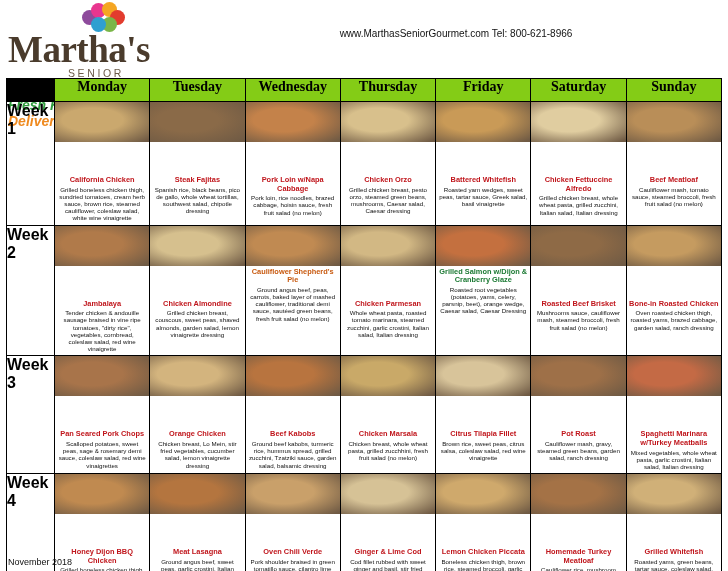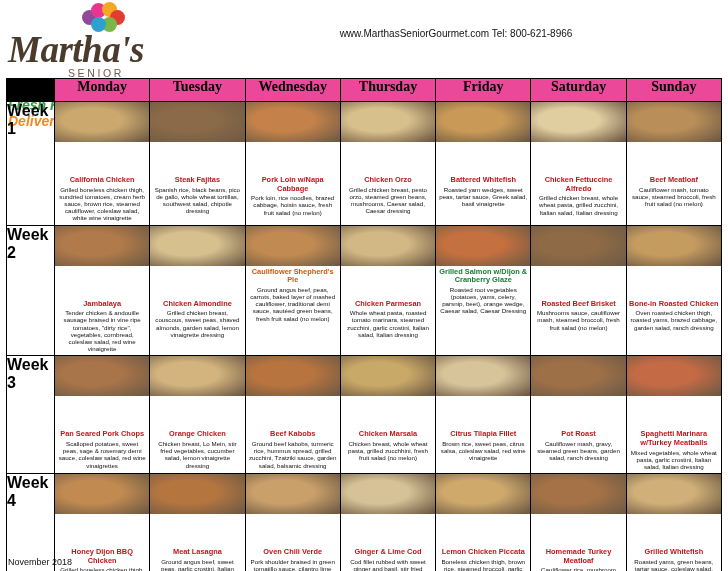--- a/index.html
+++ b/index.html
@@ -18,21 +18,21 @@
   .logo-flower{position:absolute;left:74px;top:-2px;width:44px;height:30px;}
   .logo-flower span{position:absolute;width:15px;height:15px;border-radius:50%;}
   .p1{background:#8e4b9c;left:0px;top:6px;}
   .p2{background:#e8368f;left:9px;top:-1px;}
   .p3{background:#f5a623;left:20px;top:-2px;}
   .p4{background:#e23c2e;left:28px;top:6px;}
   .p5{background:#7ab648;left:20px;top:13px;}
   .p6{background:#2f9fd0;left:9px;top:13px;}
   .logo-name{
     font-family:"Liberation Serif", serif;
-    font-weight:bold;font-style:italic;
+    font-weight:bold;
     font-size:37px;line-height:38px;color:#4a3b2c;
     margin-top:25px;letter-spacing:-0.5px;
   }
   .logo-sub{
     font-size:10.5px;letter-spacing:2.6px;color:#6c5c4a;
     margin-top:-2px;margin-left:60px;font-weight:normal;
   }
   .logo-tag{
     margin-top:6px;font-size:14px;font-weight:bold;font-style:italic;
   }
@@ -47,21 +47,21 @@
 
   
   .grid{
     position:absolute;left:6px;top:78px;width:716px;
     border-collapse:collapse;table-layout:fixed;
   }
   .grid td,.grid th{border:1px solid #000;vertical-align:top;padding:0;}
   .col-week{width:48px;}
   .dayhead{
     height:22px;text-align:center;font-weight:bold;font-size:14px;
-    font-family:"Liberation Serif", serif;background:#ec4899;
+    font-family:"Liberation Serif", serif;background:#84cc16;
   }
   .corner{background:#000;}
   .weeklabel{
     text-align:left;font-weight:bold;font-size:16px;
     padding:4px 0 0 3px;font-family:"Liberation Sans", sans-serif;
   }
   .cell{padding:0;}
   .photo{height:40px;width:100%;display:block;}
   .dish{
     text-align:center;font-weight:bold;font-size:7.4px;line-height:8.6px;

